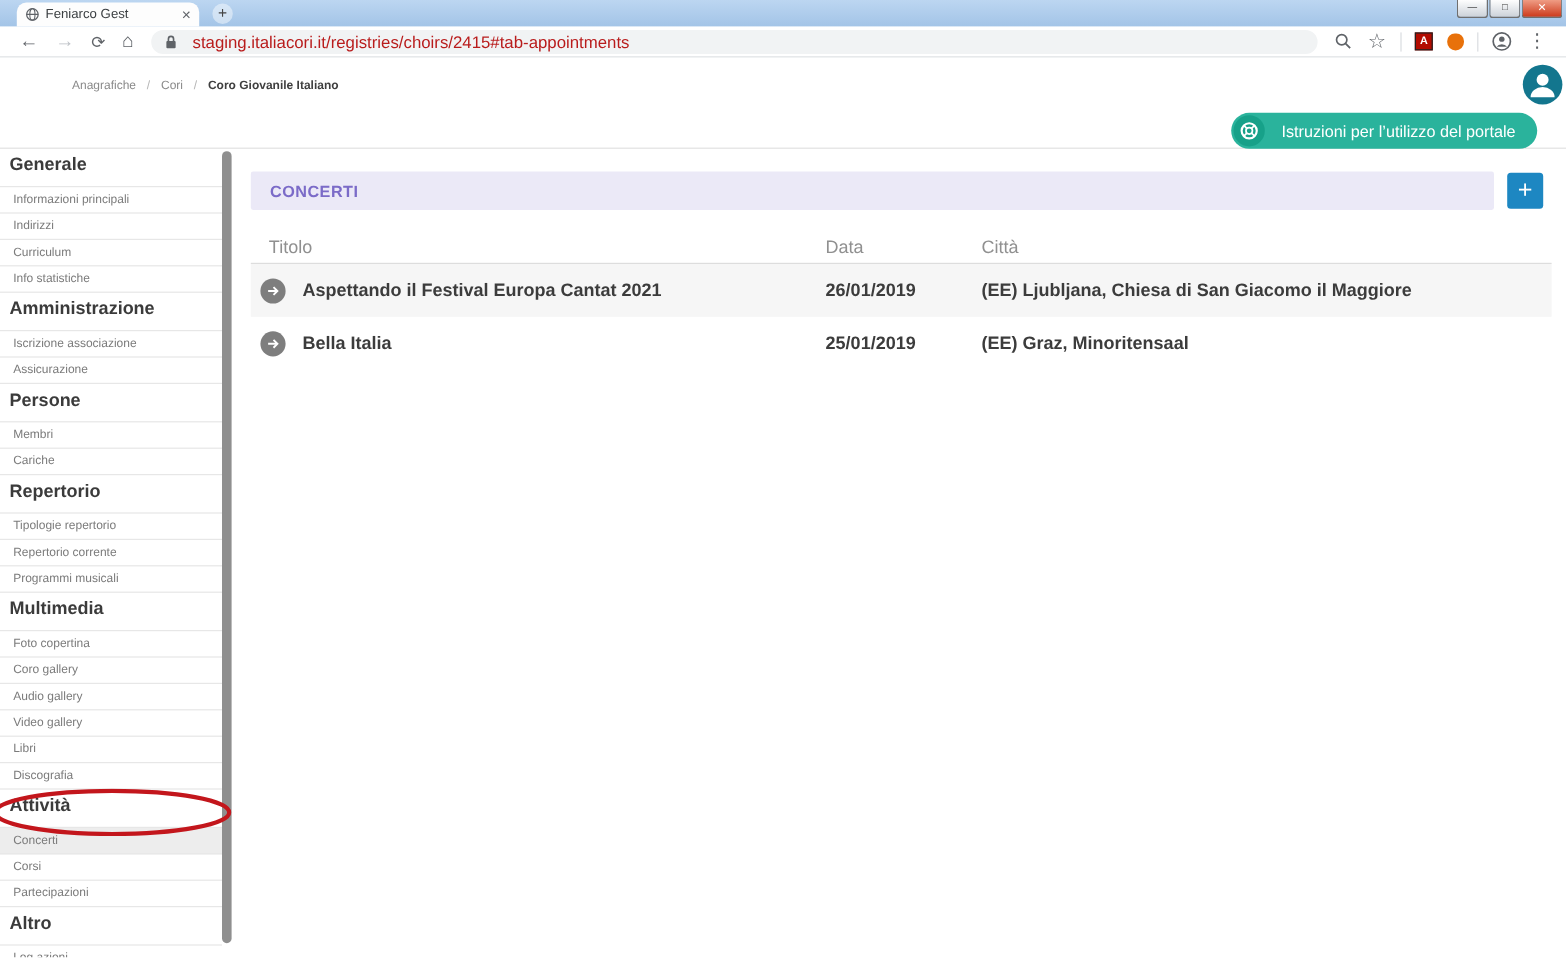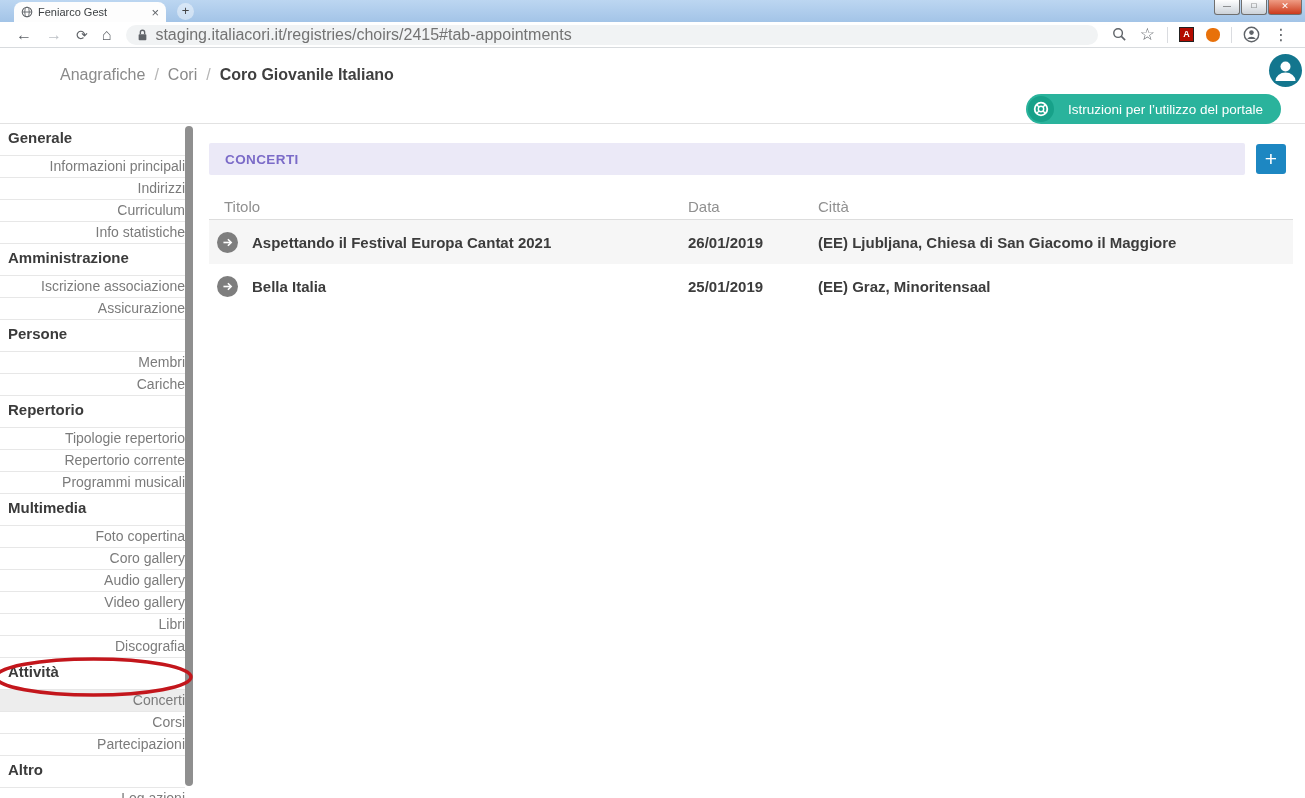--- a/index.html
+++ b/index.html
@@ -35,31 +35,31 @@
     height: 26px; background: #fff; border-bottom: 1px solid #d8dbde;
     display: flex; align-items: center; padding: 0 9px;
   }
   .nv { font-size: 16px; color: #5f6368; margin: 0 7px; line-height: 1; }
   .nv.disabled { color: #bdc1c6; }
   .nv.small { font-size: 14px; }
   .omnibox {
     flex: 1; height: 20px; background: #f1f3f4; border-radius: 10px;
     display: flex; align-items: center; padding: 0 11px; margin: 0 8px;
   }
-  .url { font-size: 16px; color: #737373; margin-left: 7px; white-space: nowrap; }
+  .url { font-size: 14px; color: #b91c1c; margin-left: 12px; white-space: nowrap; }
   .tb-sep { width: 1px; height: 16px; background: #dadce0; margin: 0 5px; }
   .ext-pdf {
     width: 15px; height: 15px; background: #b30b00; border: 1px solid #222;
     color: #fff; font-size: 9px; font-weight: bold; text-align: center; line-height: 13px; margin: 0 6px;
   }
   .ext-orange { width: 14px; height: 14px; border-radius: 45% 45% 50% 50%; background: #e8710a; margin: 0 6px; }
   .icon-btn { margin: 0 6px; display: flex; align-items: center; }
   
   .pagehead { height: 76px; position: relative; border-bottom: 1px solid #e2e2e2; background: #fff; }
-  .breadcrumb { position: absolute; left: 60px; top: 18px; font-size: 16px; color: #8a8a8a; }
+  .breadcrumb { position: absolute; left: 60px; top: 18px; font-size: 10px; color: #8a8a8a; }
   .breadcrumb .sep { color: #b5b5b5; margin: 0 9px; }
   .breadcrumb .current { color: #3f3f3f; font-weight: 700; }
   .avatar {
     position: absolute; right: 3px; top: 6px; width: 33px; height: 33px;
     border-radius: 50%; background: #13768e; display: flex; align-items: center; justify-content: center;
   }
   .helpbtn {
     position: absolute; right: 24px; top: 46px; height: 30px; border-radius: 15px;
     background: #2ab39c; color: #fff; display: flex; align-items: center;
     padding: 0 18px 0 2px; font-size: 13.5px;
@@ -70,24 +70,23 @@
   }
   
   .content { display: flex; height: 673px; }
   .sidebar { width: 196px; position: relative; flex: none; }
   .sb-nav { width: 185px; }
   .sb-header {
     font-size: 15px; font-weight: 700; color: #3b3b3b;
     padding: 4px 0 8px 8px; line-height: 19px; border-bottom: 1px solid #e7e7e7;
   }
   .sb-item {
-    font-size: 14px; color: #7b7b7b;
+    font-size: 10px; color: #7b7b7b;
     padding: 2px 0 2px 11px; line-height: 17px; border-bottom: 1px solid #e7e7e7;
     cursor: pointer;
-    text-align: right;
   }
   .sb-item.active { background: #ededed; }
   .sb-scrollbar {
     position: absolute; right: 3px; top: 2px; width: 8px; height: 660px;
     background: #8f8f8f; border-radius: 4px;
   }
   .annotation-svg { position: absolute; pointer-events: none; z-index: 5; }
   
   .main { flex: 1; margin: 0 12px 0 13px; }
   .panel-row { margin-top: 19px; display: flex; align-items: center; }

